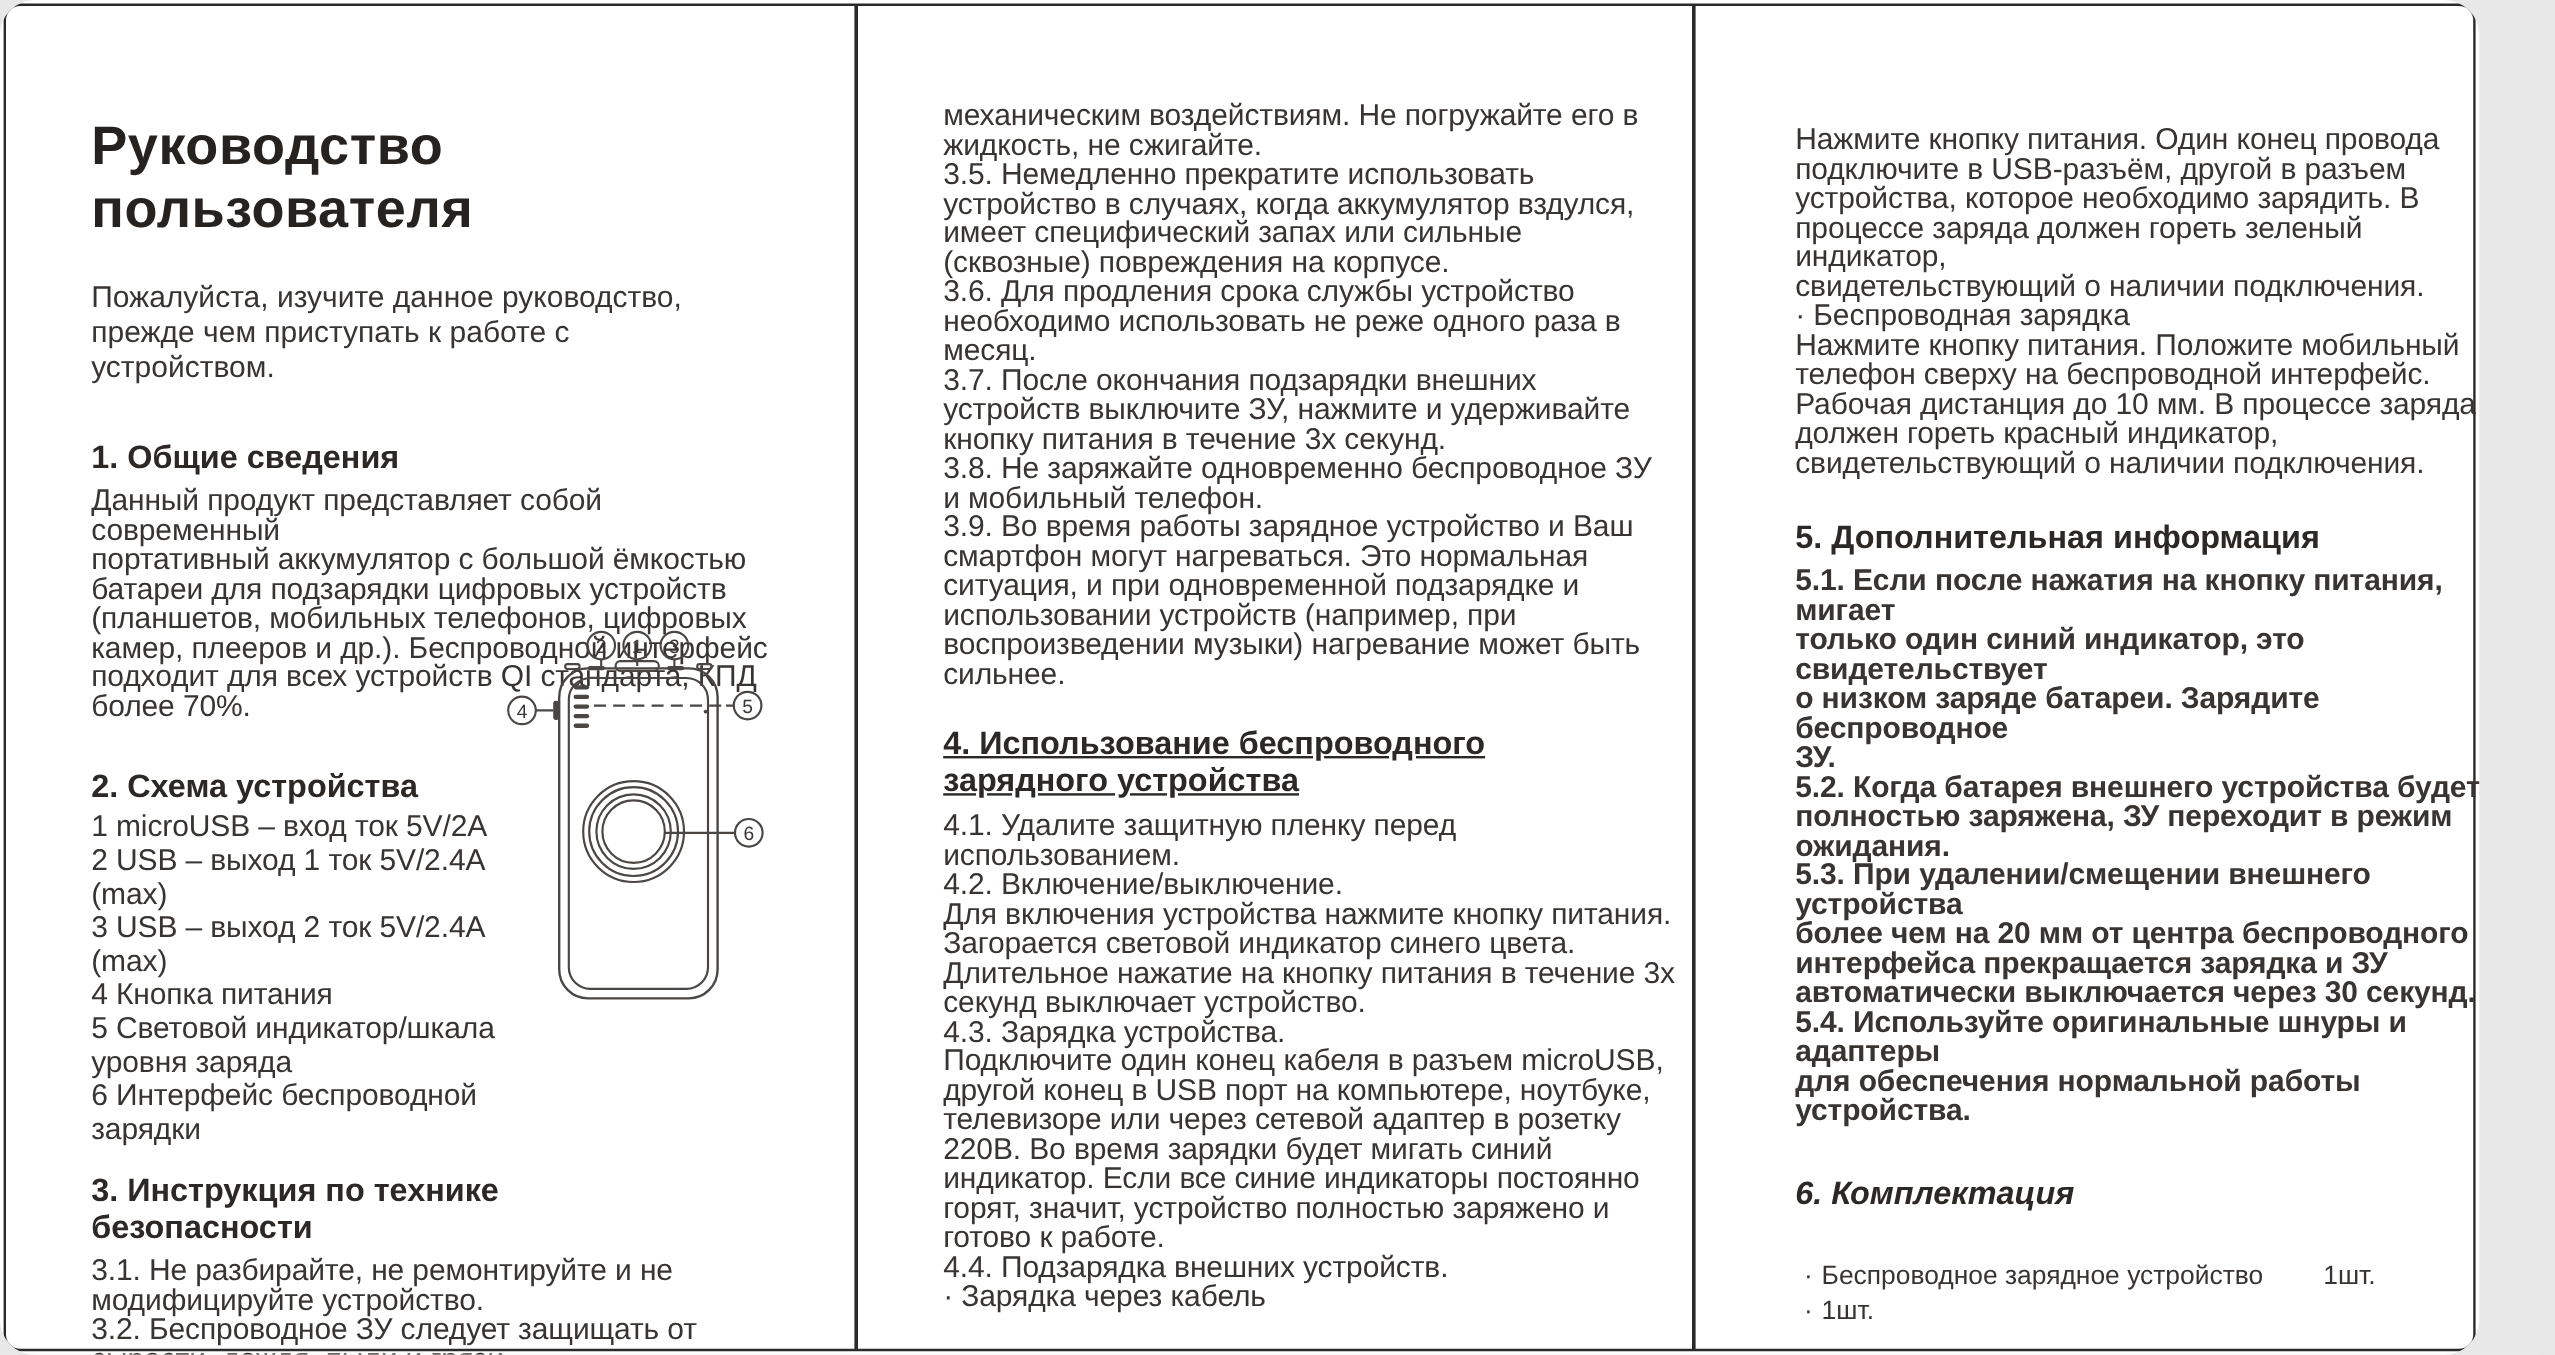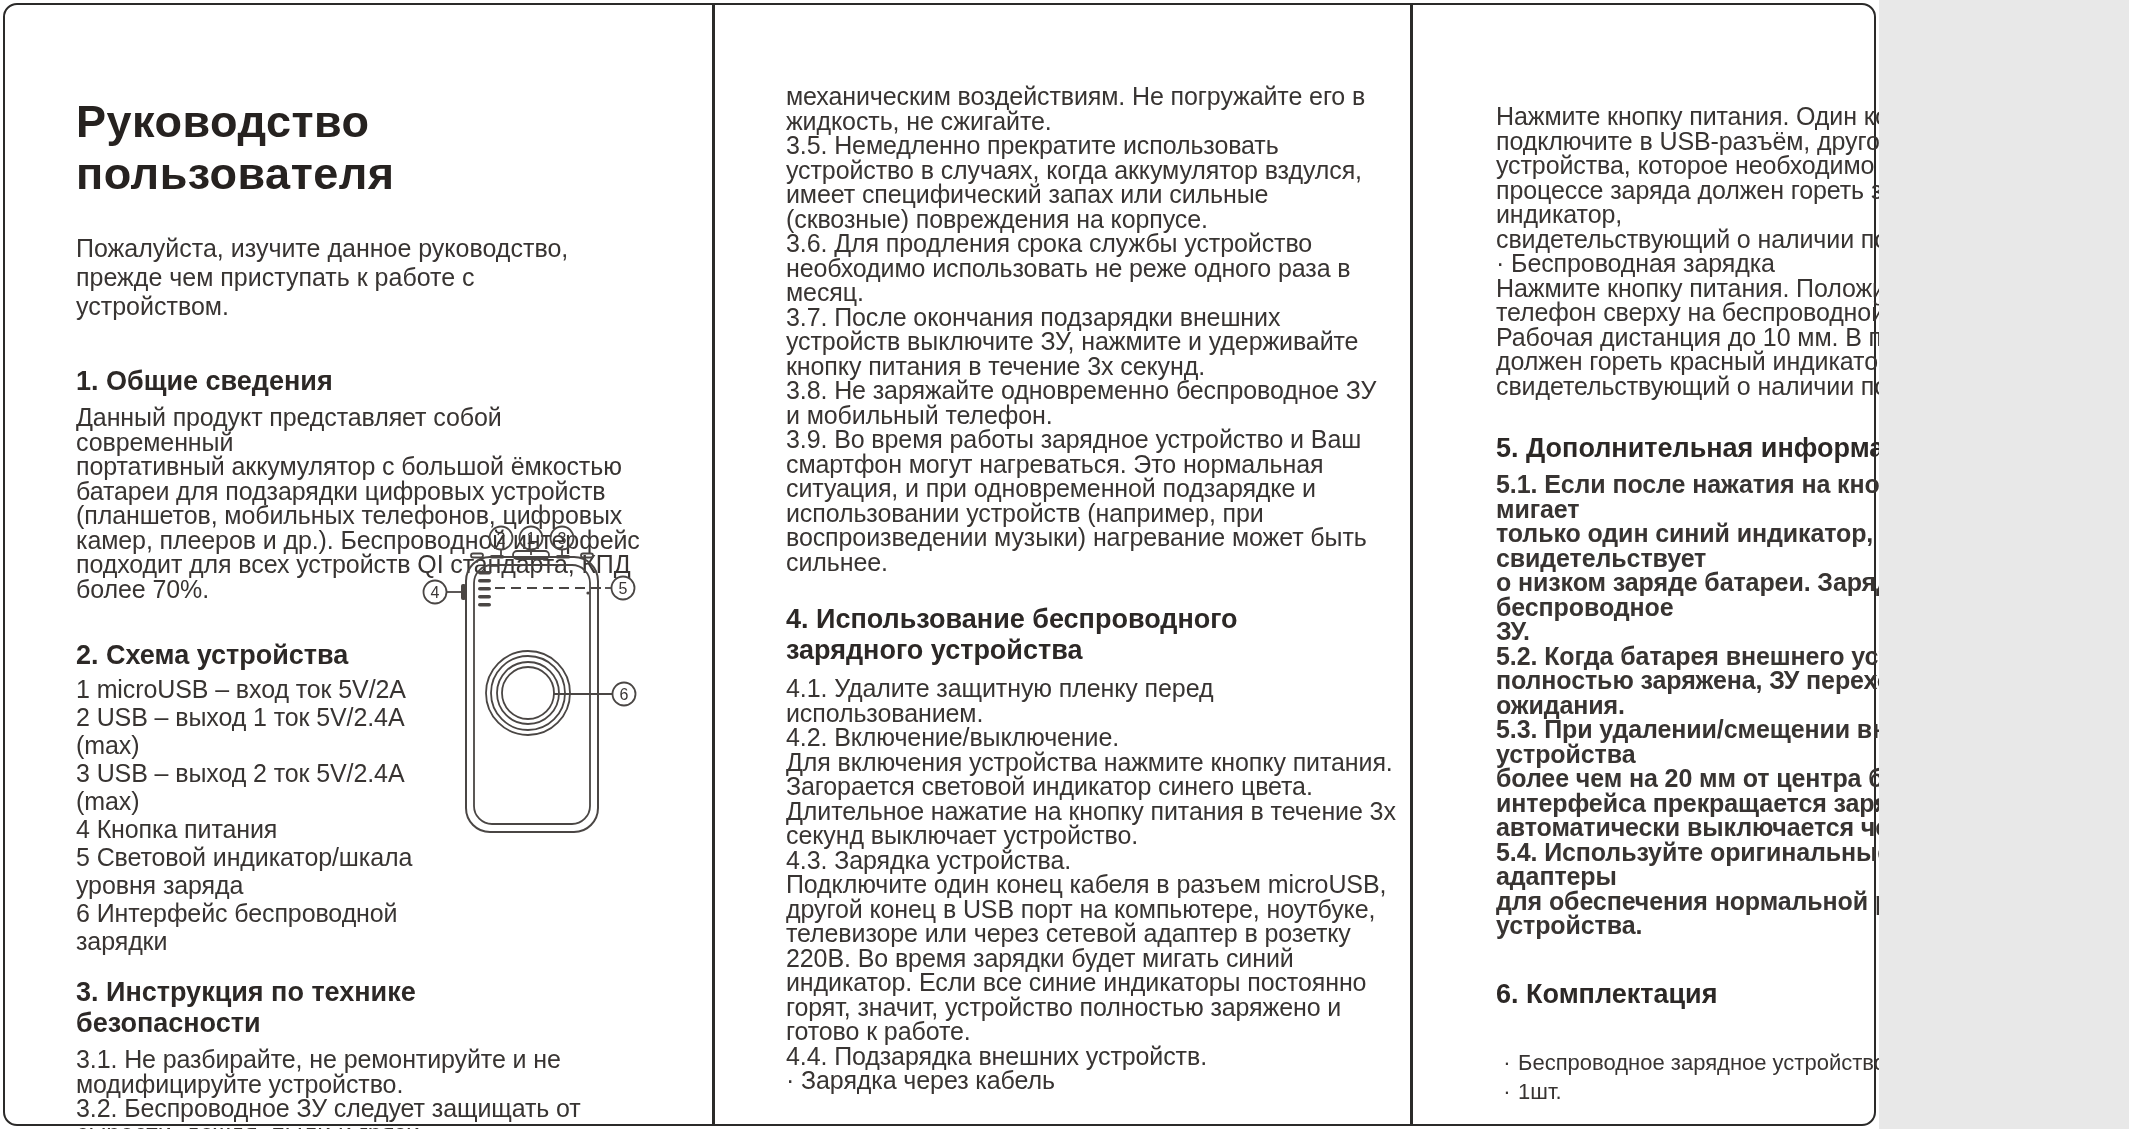--- a/index.html
+++ b/index.html
@@ -1,19 +1,19 @@
 <!DOCTYPE html>
 <html lang="ru"><head>
 <meta charset="utf-8">
 <style>
   html,body{margin:0;padding:0;background:#e8e8e8;}
   .page{
-    position:relative; width:1879px; height:1129px; background:#ffffff;
+    position:relative; width:2066px; height:1129px; background:#ffffff;
     font-family:"Liberation Sans","DejaVu Sans",sans-serif;
-    color:#383432; overflow:hidden;
+    color:#383432; overflow:hidden;border-radius:29px;
   }
   .page-border{
     position:absolute; left:3px; top:3px; right:3px; bottom:3px;
     border:2px solid #2b2a29; border-radius:14px; pointer-events:none;
   }
   .divider{ position:absolute; top:4px; bottom:4px; width:3px; background:#2b2a29; }
   .divider.d1{ left:712px; }
   .divider.d2{ left:1410px; }
 
   .col{ position:absolute; top:0; bottom:0; }
@@ -33,23 +33,23 @@
   }
   .sec-h.two-line{ line-height:31px; }
   .body-text{
     margin-top:8px; font-size:25px; line-height:24.5px; white-space:pre-line;
     letter-spacing:-0.1px;
   }
   .col1 .h1{ margin-top:44px; }
   .col1 .h2{ margin-top:38px; }
   .col1 .schema-list{ margin-top:4px; line-height:28px; width:370px; }
   .col1 .h3{ margin-top:22px; }
-  .col2 .h4{ margin-top:30px; }
+  .col2 .h4{ margin-top:30px;text-decoration:underline; }
   .col3 .h5{ margin-top:34px; }
-  .col3 .h6{ margin-top:40px; }
+  .col3 .h6{ margin-top:40px;font-style:italic; }
 
   .packing{ margin-top:10px; font-size:22px; }
   .packing-row{ display:flex; align-items:baseline; line-height:29px; }
   .packing-row .bullet{ width:22px; text-align:center; flex:0 0 22px; }
   .packing-row .pname{ flex:0 0 418px;margin-top:28px; }
   .packing-row .pqty{ flex:0 0 120px; }
 
   .diagram{ position:absolute; left:410px; top:517px; }
   .diagram svg{ display:block; }
   .diagram .stroke{ fill:none; stroke:#4a4644; stroke-width:2; }

